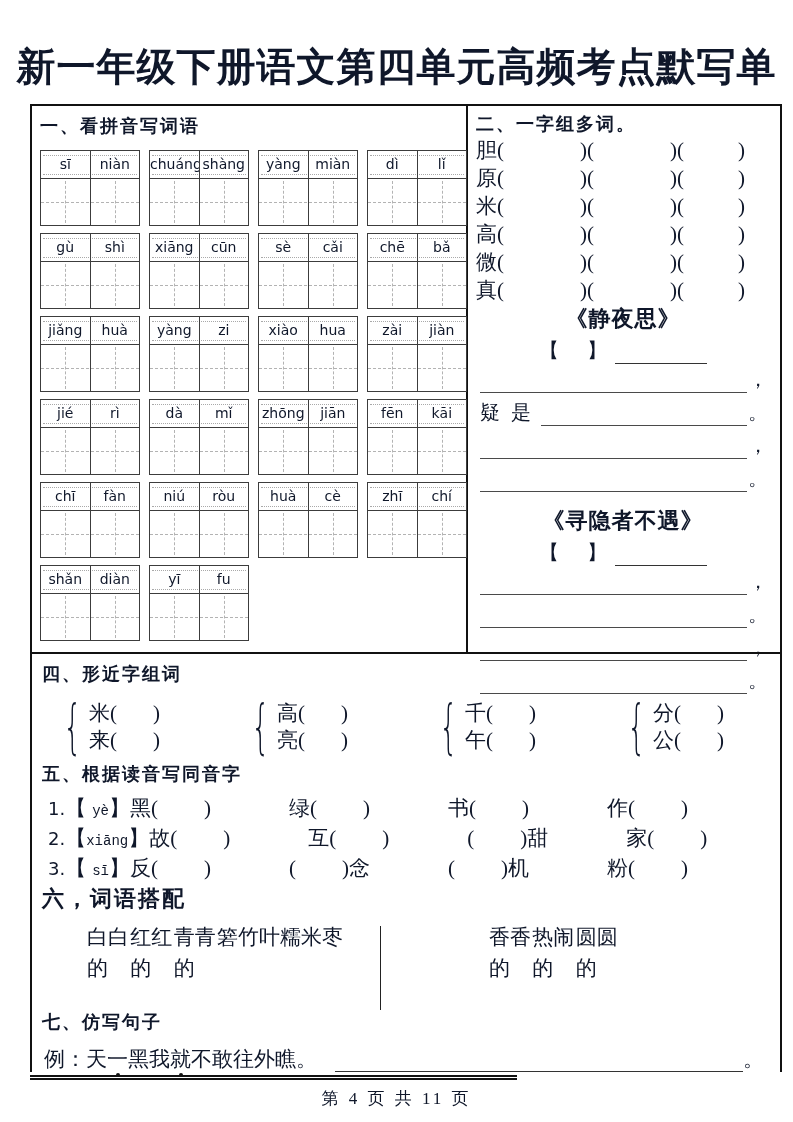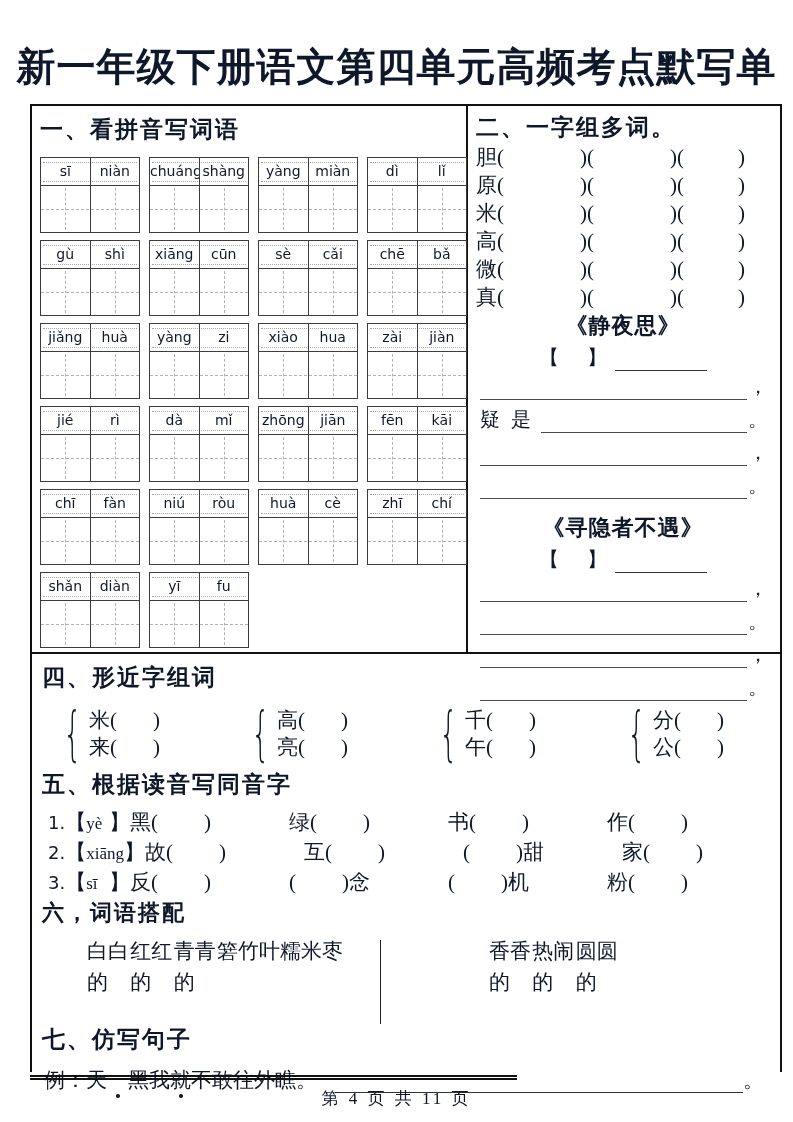--- a/index.html
+++ b/index.html
@@ -22,21 +22,21 @@
   }
   .bottom-border {
     position:absolute; left:-2.5px; bottom:-8px; width:487px; height:5px;
     border-top:2.5px solid #111; border-bottom:2px solid #111;
   }
   .top-area { display:flex; height:546px; }
   .left-panel { width:436px; border-right:2px solid #111; padding:8px 4px 0 8px; }
   .right-panel { flex:1; padding:6px 10px 0 8px; }
   .bottom-area { border-top:2.5px solid #111; height:420px; padding:8px 14px 0 10px; position:relative; }
 
-  .sec-heading { font-size:23px; font-weight:700; letter-spacing:2px; }
+  .sec-heading { font-size:18px; font-weight:700; letter-spacing:2px; }
 
   
   #s1-grid { margin-top:12px; }
   .pb-row { display:flex; gap:9px; margin-bottom:7px; }
   .pb {
     width:100px; height:76px; border:1.7px solid #3c3c3c;
     display:flex; flex-direction:column; background:#fff; flex:none;
   }
   .pb-top { height:28px; border-bottom:1.7px solid #3c3c3c; display:flex; position:relative; }
   .pb-top::before { content:""; position:absolute; left:2px; right:2px; top:4px; border-top:1px dotted #a9a9a9; }
@@ -76,21 +76,21 @@
   }
   .s4-pair { display:flex; flex-direction:column; font-size:21px; line-height:27px; }
   .s4-line { white-space:nowrap; }
   .sp { display:inline-block; }
 
   
   #s5-rows { margin-top:8px; }
   .s5-row { display:flex; align-items:baseline; font-size:21px; height:30px; margin-left:6px; white-space:nowrap; }
   .s5-num { width:26px; font-family:"DejaVu Sans", sans-serif; font-size:18px; }
   .s5-bracket { font-size:21px; }
-  .s5-sound { display:inline-block; width:54px; text-align:left; font-family:Liberation Serif, serif; font-size:17px; }
+  .s5-sound { display:inline-block; width:54px; text-align:right; font-family:Liberation Mono, monospace; font-size:14px; }
   .s5-item { width:159px; flex:none; }
   .s5-item:first-of-type { margin-left:22px; }
 
   
   .s6-heading { font-size:22px; font-weight:700; letter-spacing:2px; }
   .s6-area { display:flex; margin:8px 0 0 45px; font-size:21px; line-height:31px; }
   .s6-col { display:flex; flex-direction:row; }
   .s6-col1 { width:130px; }
   .s6-col2 { width:163px; }
   .s6-divider { width:0; border-left:1.7px solid #222; height:84px; margin-top:4px; }

